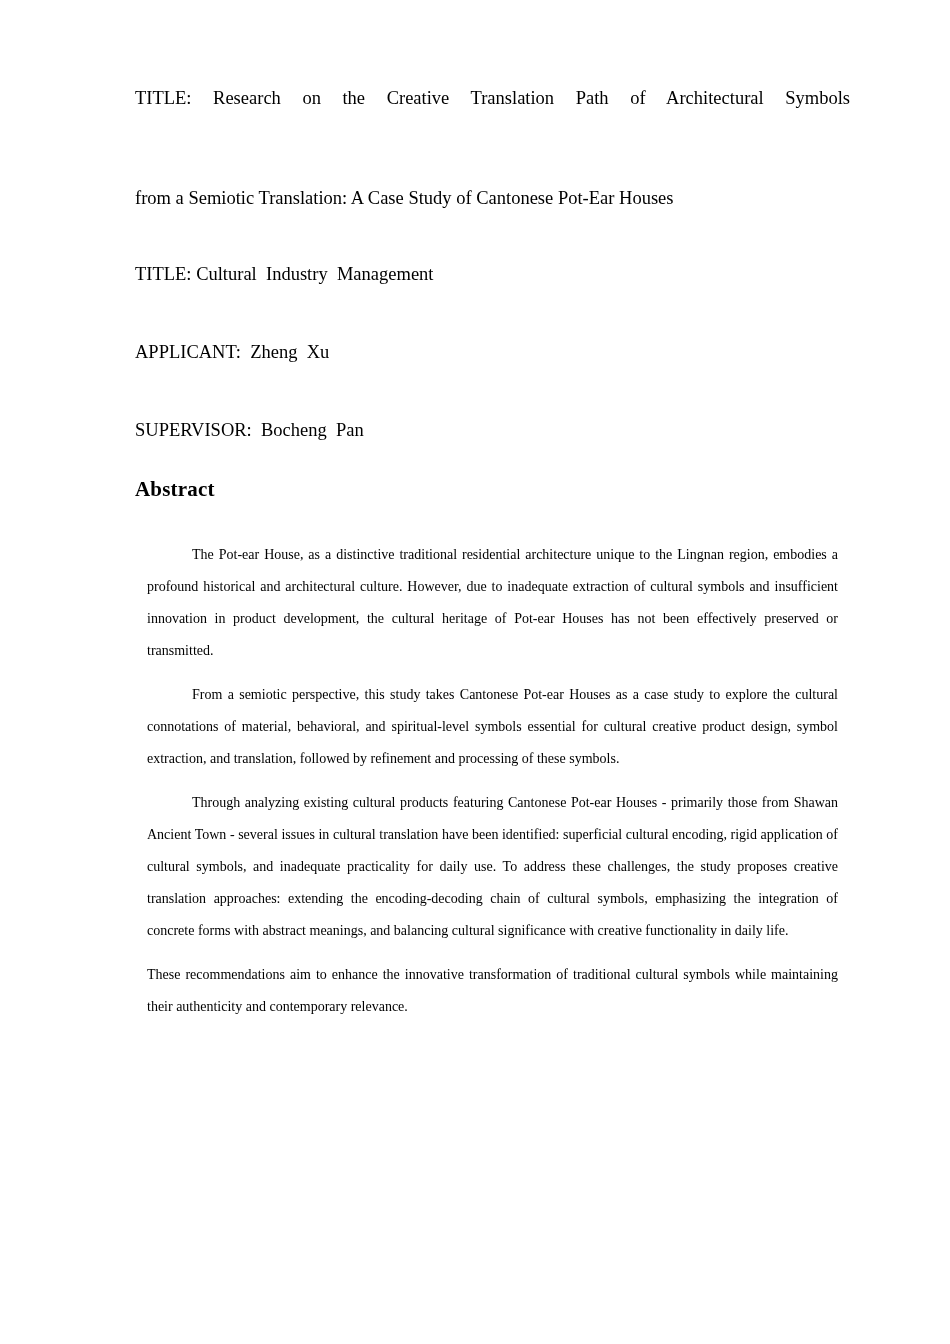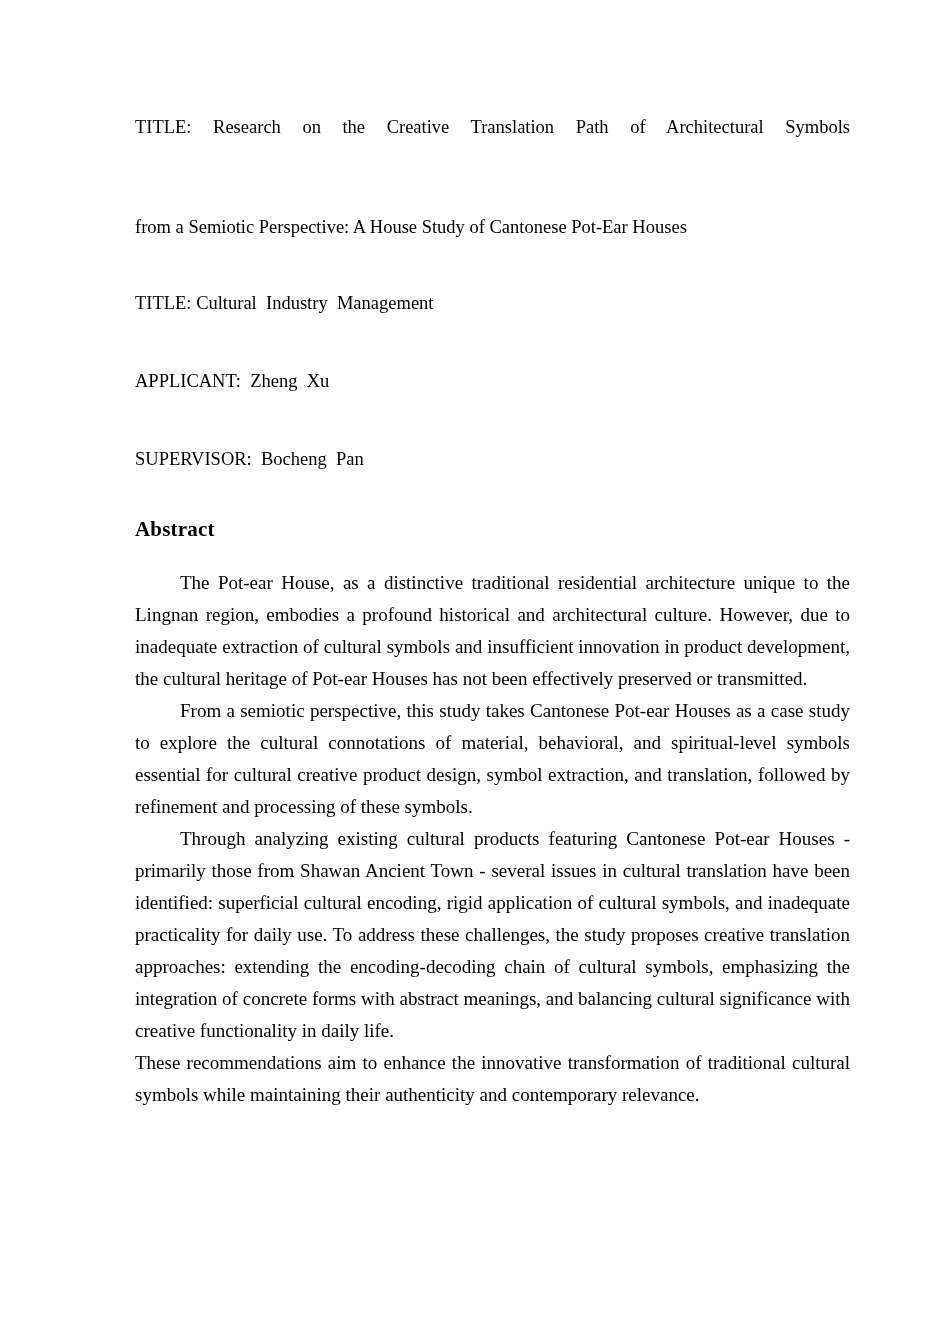--- a/index.html
+++ b/index.html
@@ -24,21 +24,21 @@
   }
   .content {
     position: absolute;
     left: 135px;
     top: 0;
     width: 715px;
   }
 
   
   .title-block {
-    padding-top: 115px;
+    padding-top: 86px;
   }
   .title-line {
     font-size: 18.5px;
     line-height: 24px;
     text-align: justify;
     text-align-last: justify;
     margin: 0;
   }
   .title-line-2 {
     font-size: 18.5px;
@@ -54,59 +54,59 @@
     padding-top: 52px;
   }
   .meta-line {
     font-size: 18.5px;
     line-height: 24px;
     margin: 0 0 54px 0;
     text-align: left;
     white-space: pre;
   }
   .meta-line:last-child {
-    margin-bottom: 11px;
+    margin-bottom: 0;
   }
 
   
   .abstract-heading {
     font-size: 21px;
     font-weight: bold;
     margin: 0;
     padding-top: 34px;
     line-height: 26px;
     letter-spacing: 0.2px;
   }
 
   
   .abstract-body {
     padding-top: 25px;
   }
   .para {
-    font-size: 19px;
+    font-size: 14px;
     line-height: 32px;
     text-align: justify;
     text-justify: inter-word;
-    margin: 0;
+    margin: 12px;
     text-indent: 45px;
     hyphens: none;
   }
   .para.no-indent {
     text-indent: 0;
   }
 </style>
 </head>
 <body>
 
 <div class="page">
   <div class="content">
 
     <div class="title-block">
       <p class="title-line">TITLE:  Research on the Creative Translation Path of Architectural Symbols</p>
-      <p class="title-line-2">from a Semiotic Perspective: A House Study of Cantonese Pot-Ear Houses</p>
+      <p class="title-line-2">from a Semiotic Translation: A Case Study of Cantonese Pot-Ear Houses</p>
     </div>
 
     <div class="meta-list">
       <p class="meta-line">TITLE: Cultural  Industry  Management</p>
       <p class="meta-line">APPLICANT:  Zheng  Xu</p>
       <p class="meta-line">SUPERVISOR:  Bocheng  Pan</p>
     </div>
 
     <h1 class="abstract-heading">Abstract</h1>
 

